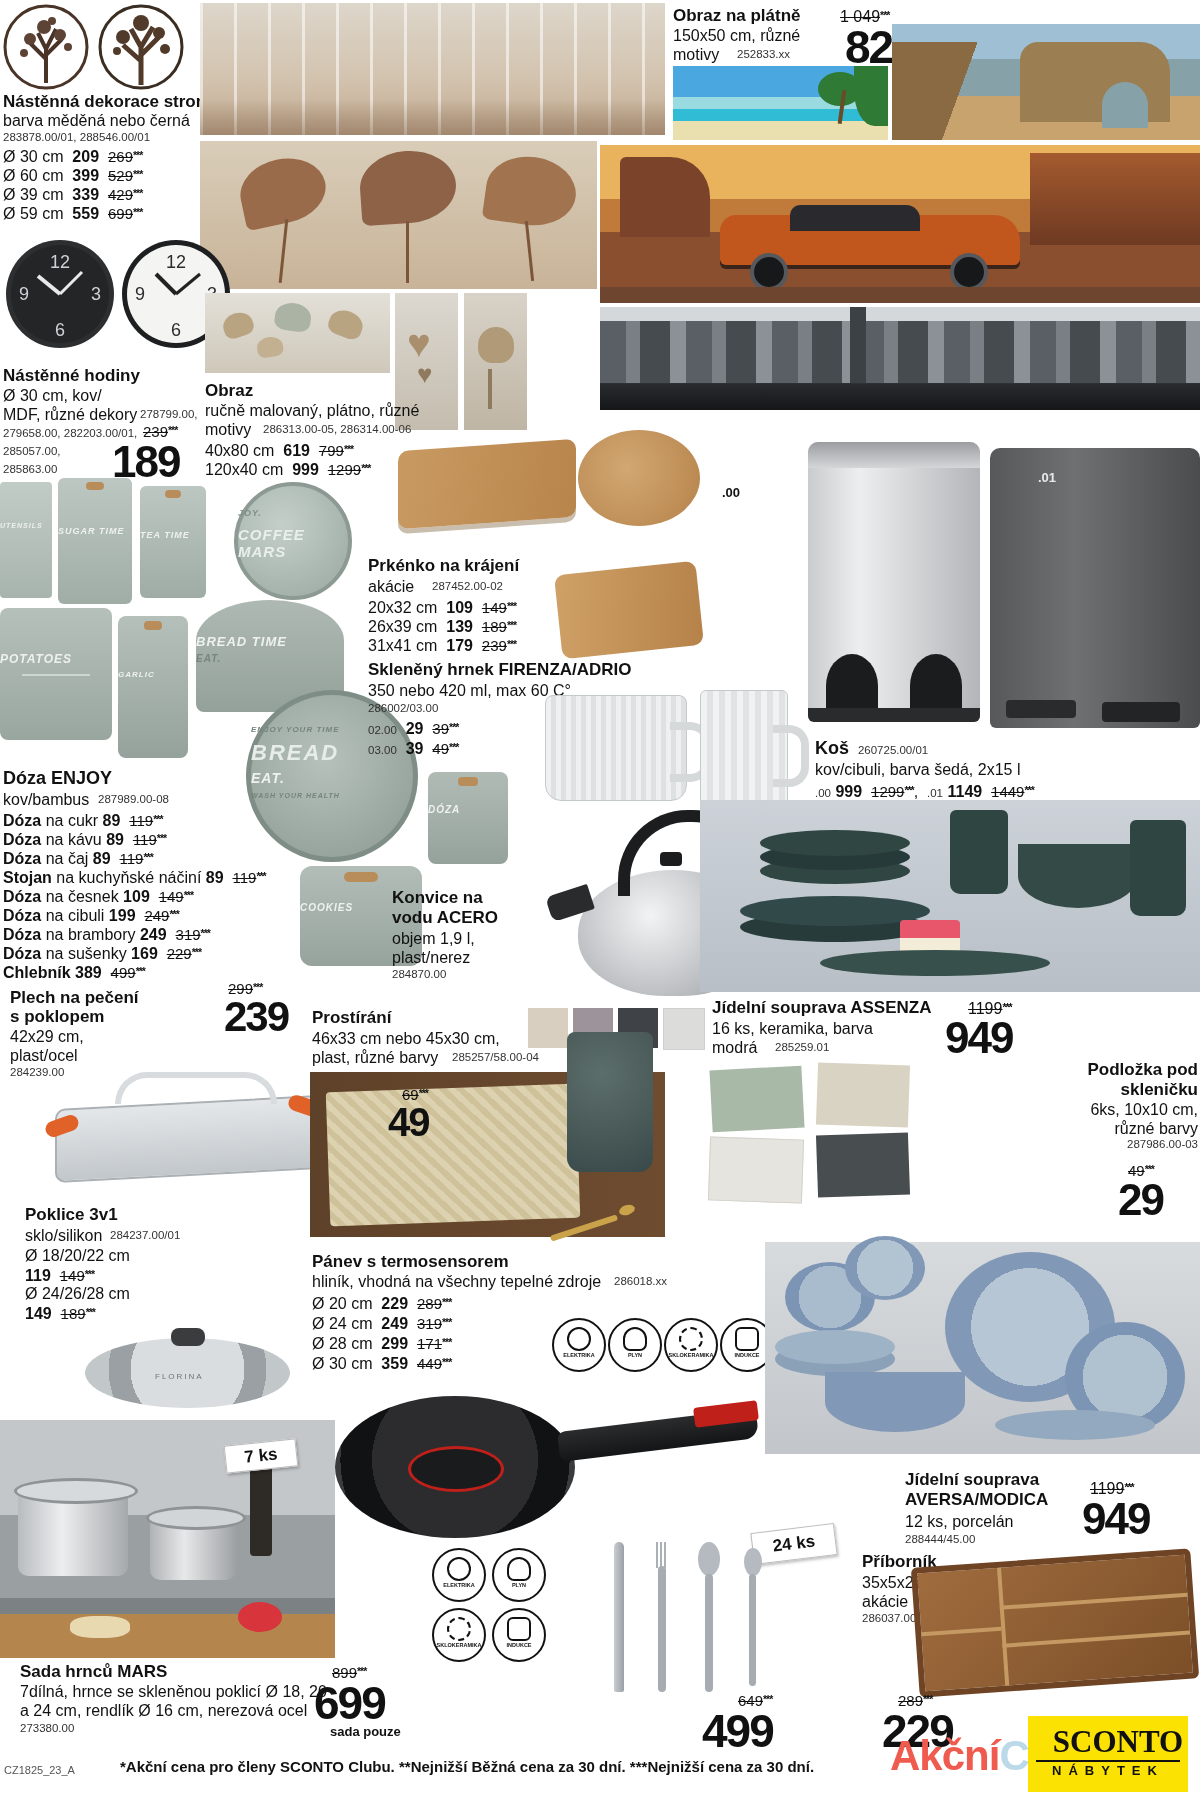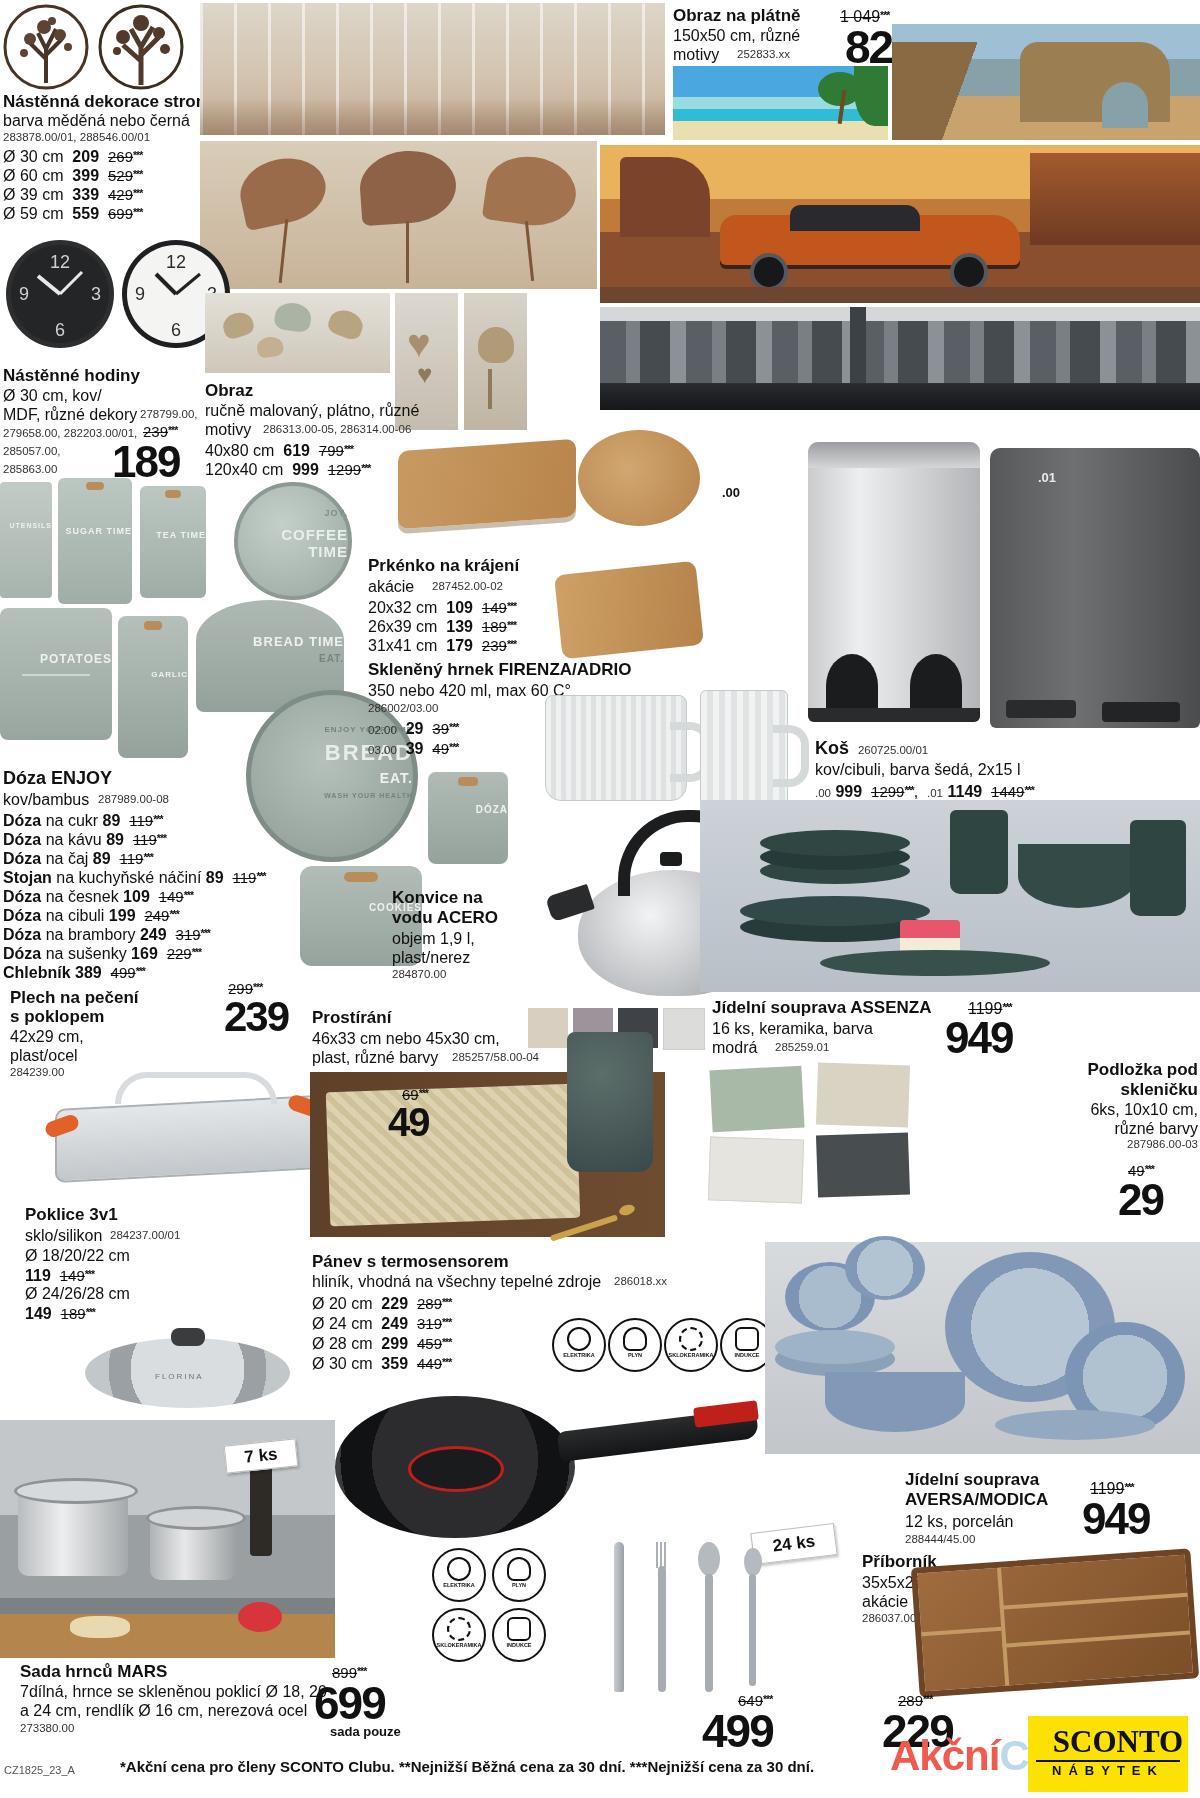--- a/index.html
+++ b/index.html
@@ -9,21 +9,21 @@
   .h{font-weight:700;font-size:17px;line-height:20px;}
   .h18{font-weight:700;font-size:18px;line-height:21px;}
   .t{font-size:16px;line-height:19px;}
   .sm{font-size:11.5px;color:#333;}
   .pb{font-weight:700;font-size:16.5px;}
   .old{text-decoration:line-through;font-size:15px;}
   .st{font-size:10.5px;font-weight:700;vertical-align:3px;letter-spacing:-1px;}
   .big{font-weight:700;letter-spacing:-2px;line-height:1;}
   .photo{position:absolute;}
   .circle{border-radius:50%;}
-  .canlbl{color:#eef2ef;font-weight:700;text-align:right;letter-spacing:1px;}
+  .canlbl{color:#eef2ef;font-weight:700;text-align:left;letter-spacing:1px;font-style:italic;}
   .icirc{position:absolute;width:50px;height:50px;border:2.5px solid #111;border-radius:50%;
          background:#fff;text-align:center;}
   .iglyph{width:20px;height:20px;border:2.5px solid #111;border-radius:50%;margin:7px auto 1px auto;}
   .ilab{font-size:5.5px;font-weight:700;letter-spacing:0;}
   .rt{text-align:right;}
   .tag{background:#fff;border:1px solid #bbb;box-shadow:1px 2px 3px rgba(0,0,0,.25);
        font-weight:700;font-size:17px;text-align:center;}
 </style>
 </head>
 <body>
@@ -168,21 +168,21 @@
   <div class="photo" style="left:58px;top:478px;width:74px;height:126px;background:linear-gradient(180deg,#bcc7c1,#a0ada6);border-radius:6px;">
     <div style="width:18px;height:8px;background:#b98d5a;border-radius:4px;margin:4px auto 0;"></div>
     <div class="canlbl" style="margin-top:36px;font-size:9px;">SUGAR TIME</div>
   </div>
   <div class="photo" style="left:140px;top:486px;width:66px;height:112px;background:linear-gradient(180deg,#bcc7c1,#9faca5);border-radius:6px;">
     <div style="width:16px;height:8px;background:#b98d5a;border-radius:4px;margin:4px auto 0;"></div>
     <div class="canlbl" style="margin-top:32px;font-size:9px;">TEA TIME</div>
   </div>
   <div class="photo circle" style="left:234px;top:482px;width:118px;height:118px;background:radial-gradient(circle at 40% 35%,#c4cfc9,#9aa8a1);border:4px solid #8c9a93;box-sizing:border-box;">
     <div class="canlbl" style="margin-top:22px;font-size:9px;color:#7e8f88;">JOY.</div>
-    <div class="canlbl" style="margin-top:8px;font-size:15px;color:#e9efeb;">COFFEE TIME</div>
+    <div class="canlbl" style="margin-top:8px;font-size:15px;color:#e9efeb;">COFFEE MARS</div>
   </div>
 
   <div class="photo" style="left:0;top:608px;width:112px;height:132px;background:linear-gradient(180deg,#b5c0ba,#99a69f);border-radius:8px;">
     <div class="canlbl" style="margin-top:44px;font-size:12px;">POTATOES</div>
     <div style="width:60%;height:2px;background:#cdd6d1;margin:8px auto;"></div>
   </div>
   <div class="photo" style="left:118px;top:616px;width:70px;height:142px;background:linear-gradient(180deg,#b5c0ba,#95a29b);border-radius:8px;">
     <div style="width:18px;height:9px;background:#b98d5a;border-radius:4px;margin:5px auto 0;"></div>
     <div class="canlbl" style="margin-top:40px;font-size:8px;">GARLIC</div>
   </div>
@@ -366,21 +366,21 @@
     <div style="position:absolute;left:238px;bottom:26px;width:44px;height:30px;background:#d8343c;border-radius:50%;"></div>
     <div style="position:absolute;left:70px;bottom:20px;width:60px;height:22px;background:#e8d9b0;border-radius:40%;"></div>
   </div>
   <div class="abs tag" style="left:225px;top:1442px;width:70px;height:26px;line-height:26px;transform:rotate(-6deg);">7 ks</div>
 
   <div class="abs h" style="left:312px;top:1252px">Pánev s termosensorem</div>
   <div class="abs t" style="left:312px;top:1272px">hliník, vhodná na všechny tepelné zdroje</div>
   <div class="abs sm" style="left:614px;top:1275px">286018.xx</div>
   <div class="abs t" style="left:312px;top:1293px"><span>Ø 20 cm</span>&nbsp; <b>229</b>&nbsp;&nbsp;<span class="old">289</span><span class="st">***</span></div>
   <div class="abs t" style="left:312px;top:1313px"><span>Ø 24 cm</span>&nbsp; <b>249</b>&nbsp;&nbsp;<span class="old">319</span><span class="st">***</span></div>
-  <div class="abs t" style="left:312px;top:1333px"><span>Ø 28 cm</span>&nbsp; <b>299</b>&nbsp;&nbsp;<span class="old">459</span><span class="st">***</span></div>
+  <div class="abs t" style="left:312px;top:1333px"><span>Ø 28 cm</span>&nbsp; <b>299</b>&nbsp;&nbsp;<span class="old">171</span><span class="st">***</span></div>
   <div class="abs t" style="left:312px;top:1353px"><span>Ø 30 cm</span>&nbsp; <b>359</b>&nbsp;&nbsp;<span class="old">449</span><span class="st">***</span></div>
 
   <div class="icirc" style="left:552px;top:1318px">
       <div class="iglyph"></div>
       <div class="ilab">ELEKTRIKA</div>
     </div>
   <div class="icirc" style="left:608px;top:1318px">
       <div class="iglyph" style="border-radius:50% 50% 30% 30%"></div>
       <div class="ilab">PLYN</div>
     </div>

